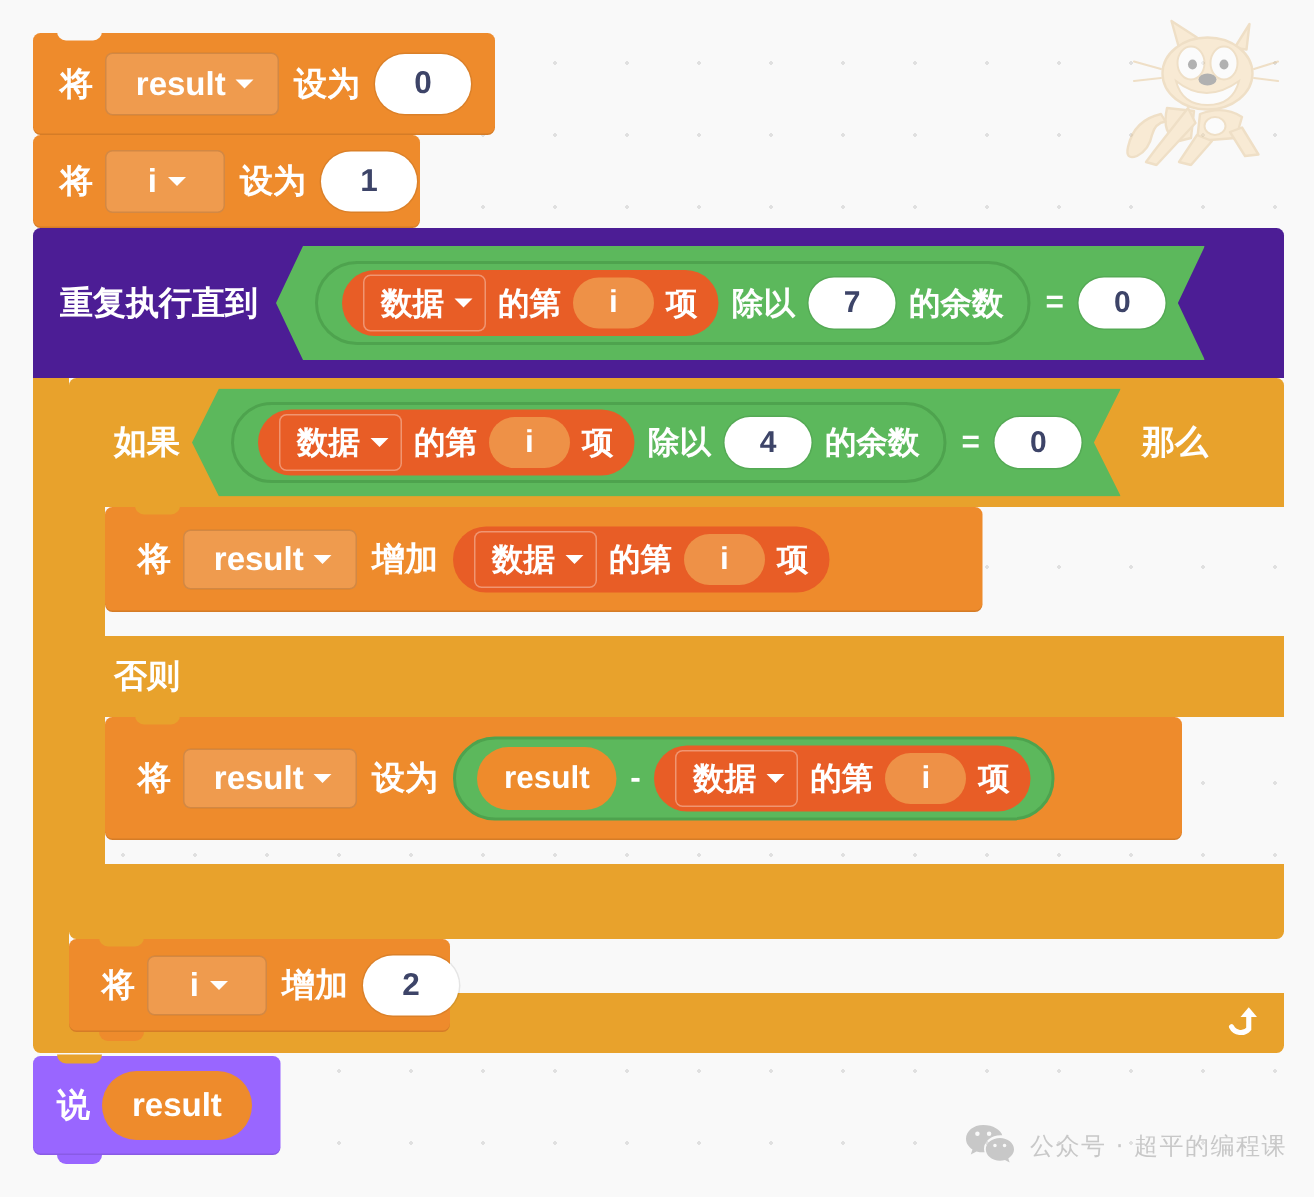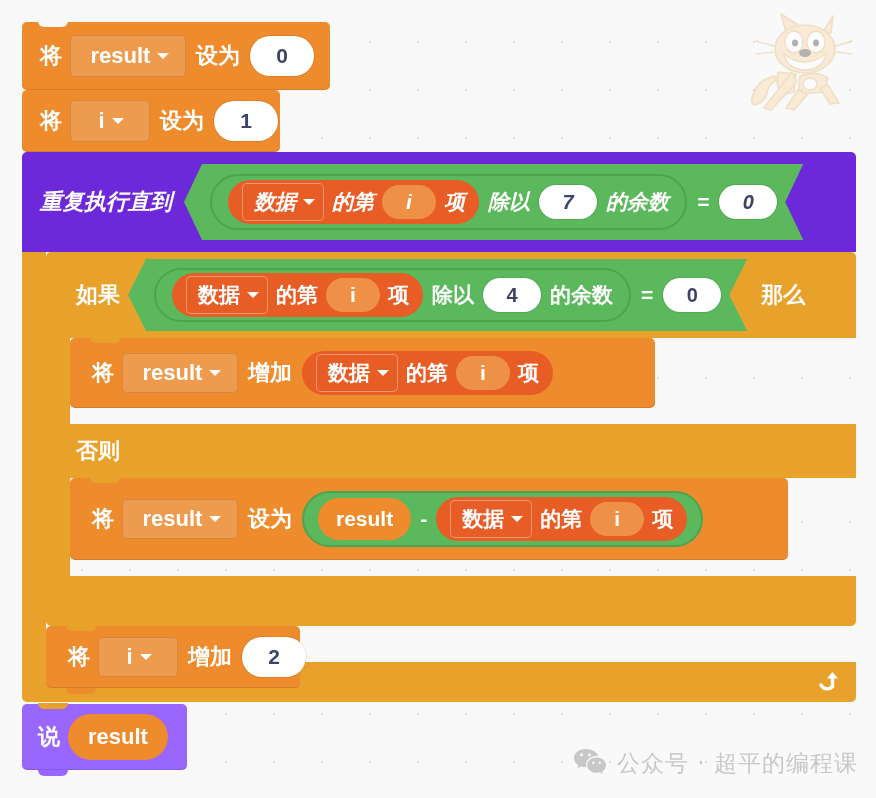--- a/index.html
+++ b/index.html
@@ -106,21 +106,21 @@
 
   .loop-arrow{position:absolute;right:16px;top:50%;transform:translateY(-50%);}
 
   
   .cat{position:absolute;right:18px;top:6px;opacity:.45;}
 
   
   .wm{
     position:absolute;right:18px;bottom:18px;
     display:flex;align-items:center;gap:10px;
-    color:#c8c8c8;font-size:23px;letter-spacing:1px;
+    color:#c8c8c8;font-size:16px;letter-spacing:1px;
     font-family:"DejaVu Sans",sans-serif;
   }
   .wm-ic{display:block;}
 </style>
 </head>
 <body>
 
 <div class="canvas">
 
   <div class="cat">
@@ -174,21 +174,21 @@
     <span class="dd" style="background:#EF9B4E;font-size:22px;padding:7px 12px 7px 14px;min-width:52px;justify-content:center;">
       <span>i</span>
       <i class="caret"></i>
     </span>
     <span class="lbl" style="font-size:22px;padding:0 10px;">设为</span>
     <span class="num" style="font-size:21px;height:40px;min-width:44px;">1</span>
   </div>
 
   <div class="cblock" style="left:22px;top:152px;width:834px;height:550px;">
 
-    <div class="c-head" style="left:0;top:0;width:834px;height:100px;background:#6d28d9;font-style:italic;">
+    <div class="c-head" style="left:0;top:0;width:834px;height:100px;background:#4c1d95;">
       <span class="c-txt" style="margin-left:18px;font-size:22px;">重复执行直到</span>
 
       <span class="hex" style="background:#5CB85C;margin-left:12px;font-size:21px;padding:10px 26px;">
         <span class="oper" style="background:#5CB85C;border:2px solid #4EA34E;padding:4px 16px;">
           <span class="listrep" style="background:#E85D26;padding:3px 14px;">
             <span class="dd" style="background:#E85D26;border:1px solid rgba(255,255,255,.35);padding:4px 8px 4px 11px;font-size:21px;">
               <span>数据</span>
               <i class="caret"></i>
             </span>
             <span>的第</span>

